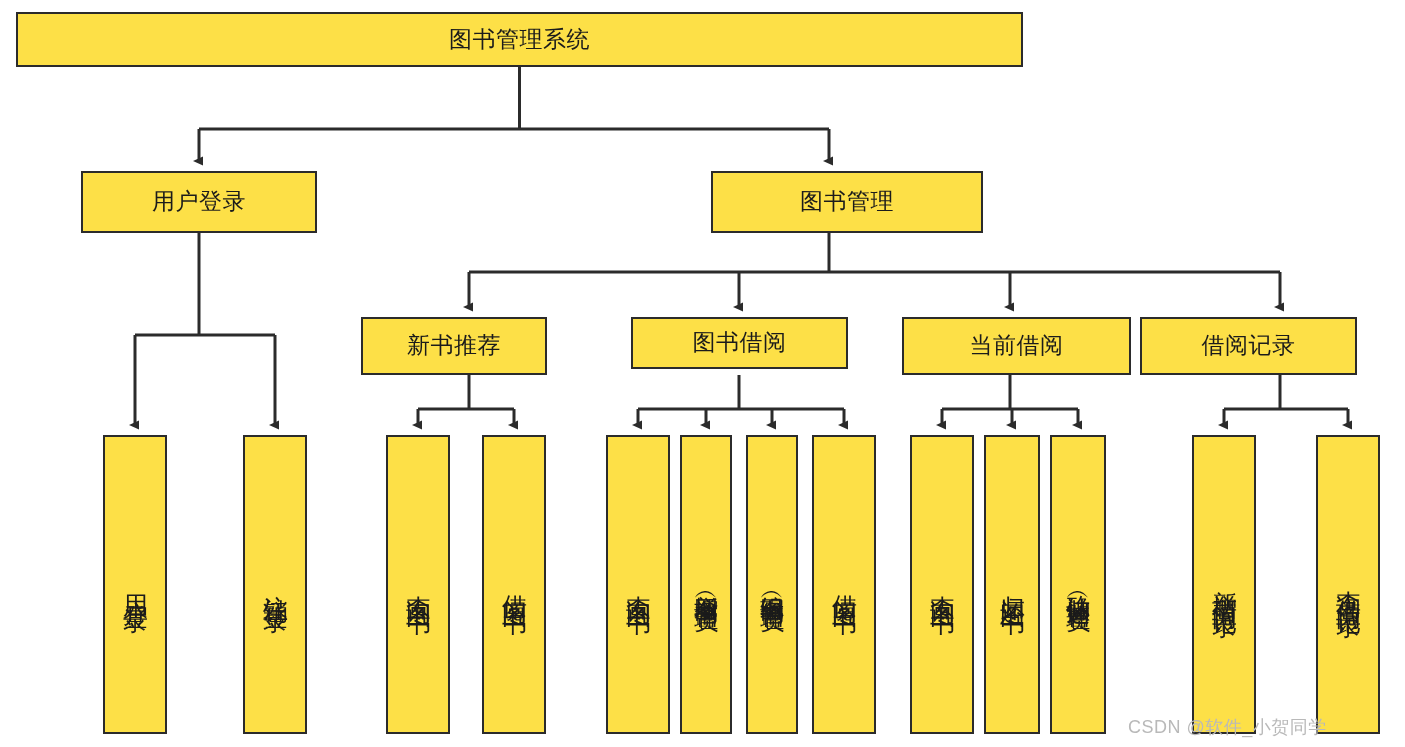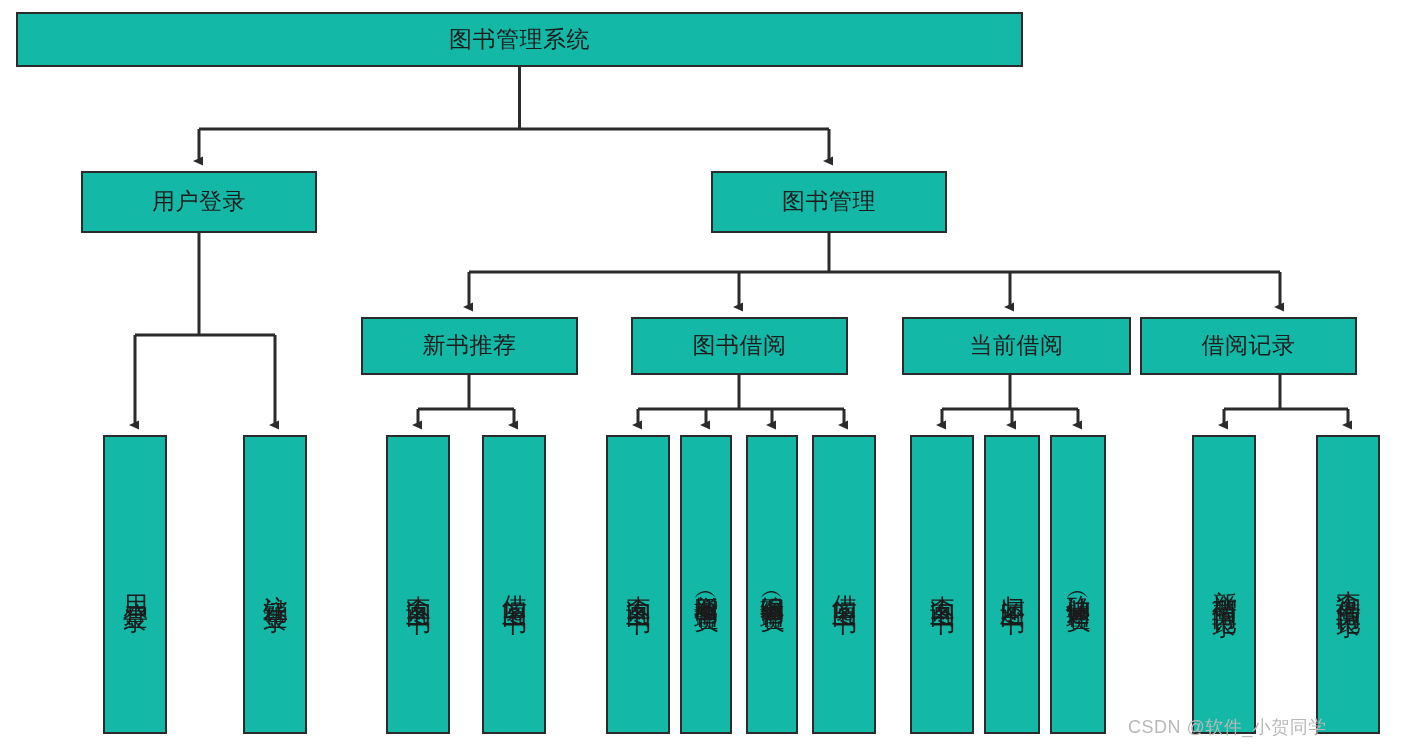--- a/index.html
+++ b/index.html
@@ -23,21 +23,21 @@
     left: 0;
     top: 0;
     width: 1405px;
     height: 747px;
     pointer-events: none;
   }
   .node {
     position: absolute;
     box-sizing: border-box;
     border: 2.5px solid #2b2b2b;
-    background: #14b8a6;
+    background: #fde047;
     display: flex;
     align-items: center;
     justify-content: center;
     color: #1b1b1b;
     letter-spacing: 0.5px;
   }
   .node-h {
     font-size: 23px;
     line-height: 1.1;
     white-space: nowrap;
@@ -124,28 +124,28 @@
     </g>
   </svg>
 
   <div class="node node-h node-root" id="node-root" style="left: 16px; top: 12px; width: 1007px; height: 55px;">
     <span>图书管理系统</span>
   </div>
 
   <div class="node node-h" id="node-l2-0" style="left: 81px; top: 171px; width: 236px; height: 62px;">
     <span>用户登录</span>
   </div>
-  <div class="node node-h" id="node-l2-1" style="left: 711px; top: 171px; width: 236px; height: 62px;">
+  <div class="node node-h" id="node-l2-1" style="left: 711px; top: 171px; width: 272px; height: 62px;">
     <span>图书管理</span>
   </div>
 
-  <div class="node node-h" id="node-l3-0" style="left: 361px; top: 317px; width: 217px; height: 58px;">
+  <div class="node node-h" id="node-l3-0" style="left: 361px; top: 317px; width: 186px; height: 58px;">
     <span>新书推荐</span>
   </div>
-  <div class="node node-h" id="node-l3-1" style="left: 631px; top: 317px; width: 217px; height: 58px;">
+  <div class="node node-h" id="node-l3-1" style="left: 631px; top: 317px; width: 217px; height: 52px;">
     <span>图书借阅</span>
   </div>
   <div class="node node-h" id="node-l3-2" style="left: 902px; top: 317px; width: 229px; height: 58px;">
     <span>当前借阅</span>
   </div>
   <div class="node node-h" id="node-l3-3" style="left: 1140px; top: 317px; width: 217px; height: 58px;">
     <span>借阅记录</span>
   </div>
 
   <div class="node node-v" id="node-leaf-0" style="left: 103px; top: 435px; width: 64px; height: 299px;">

